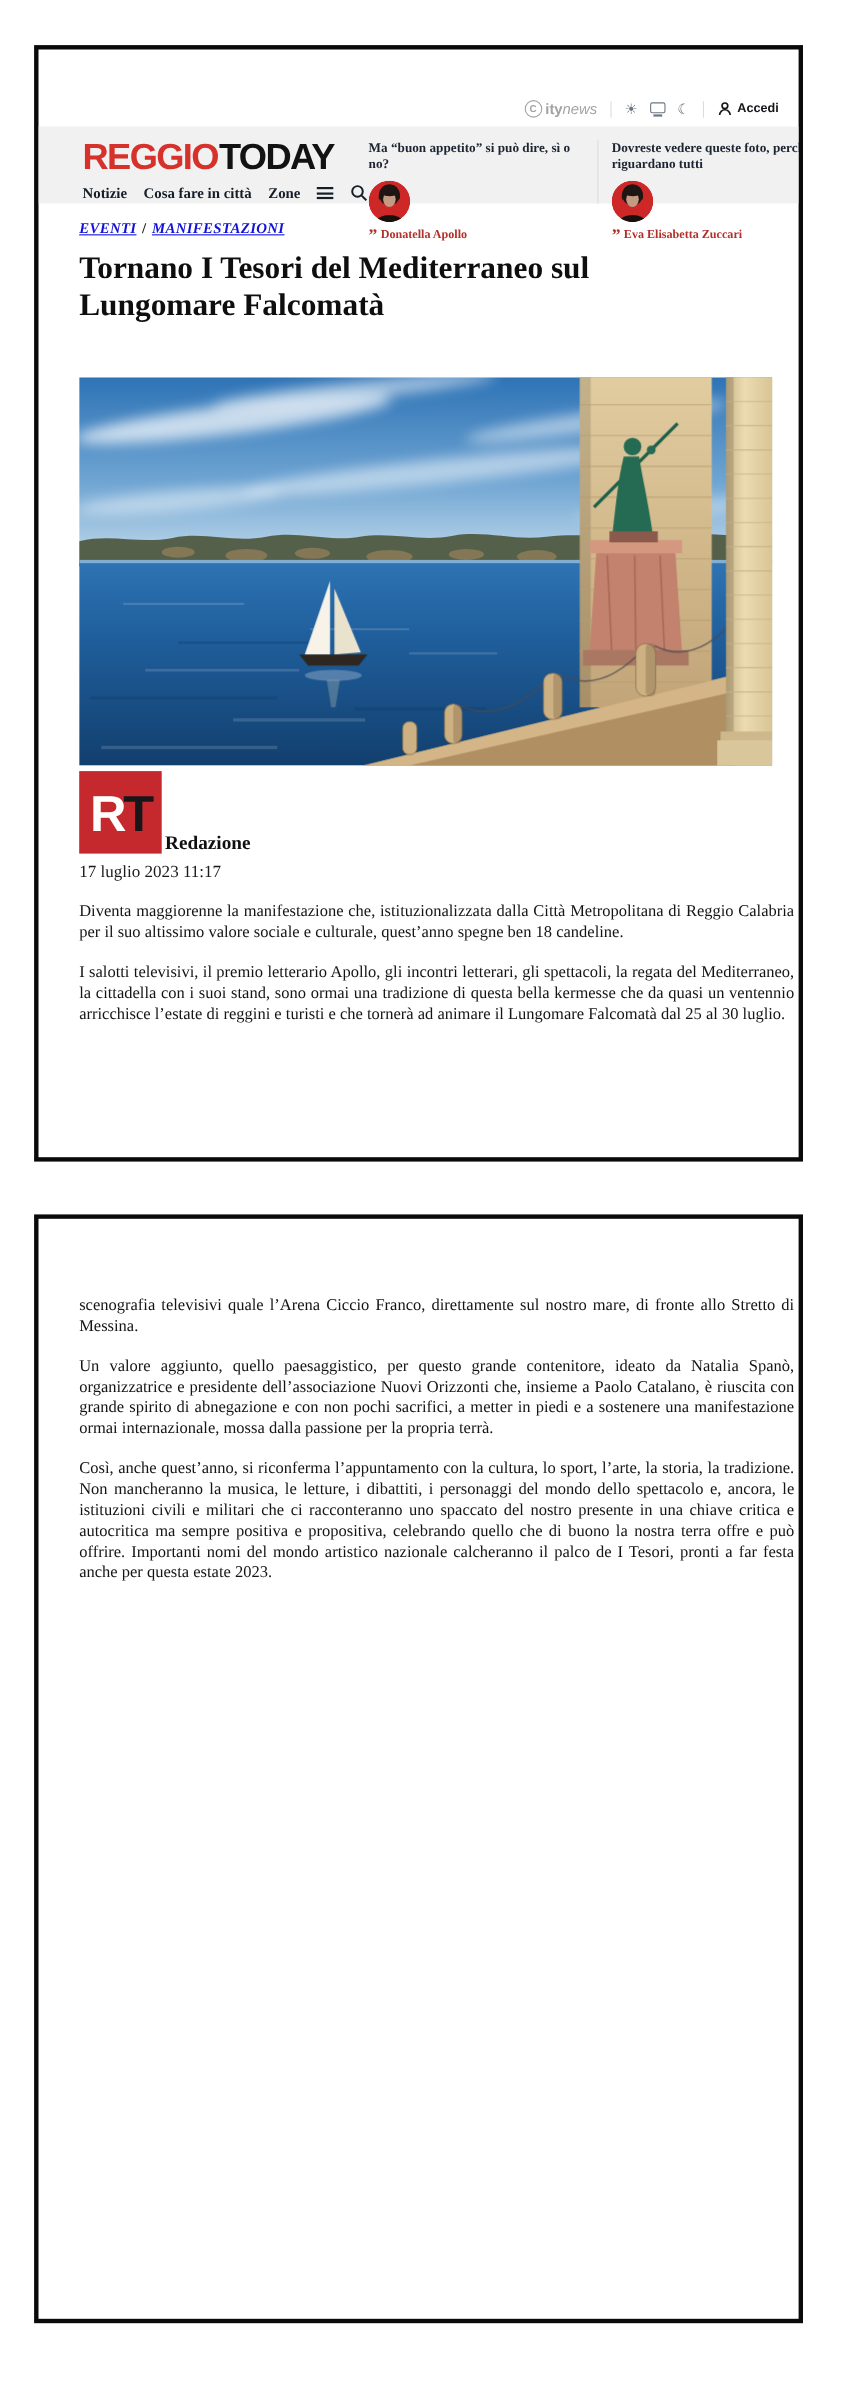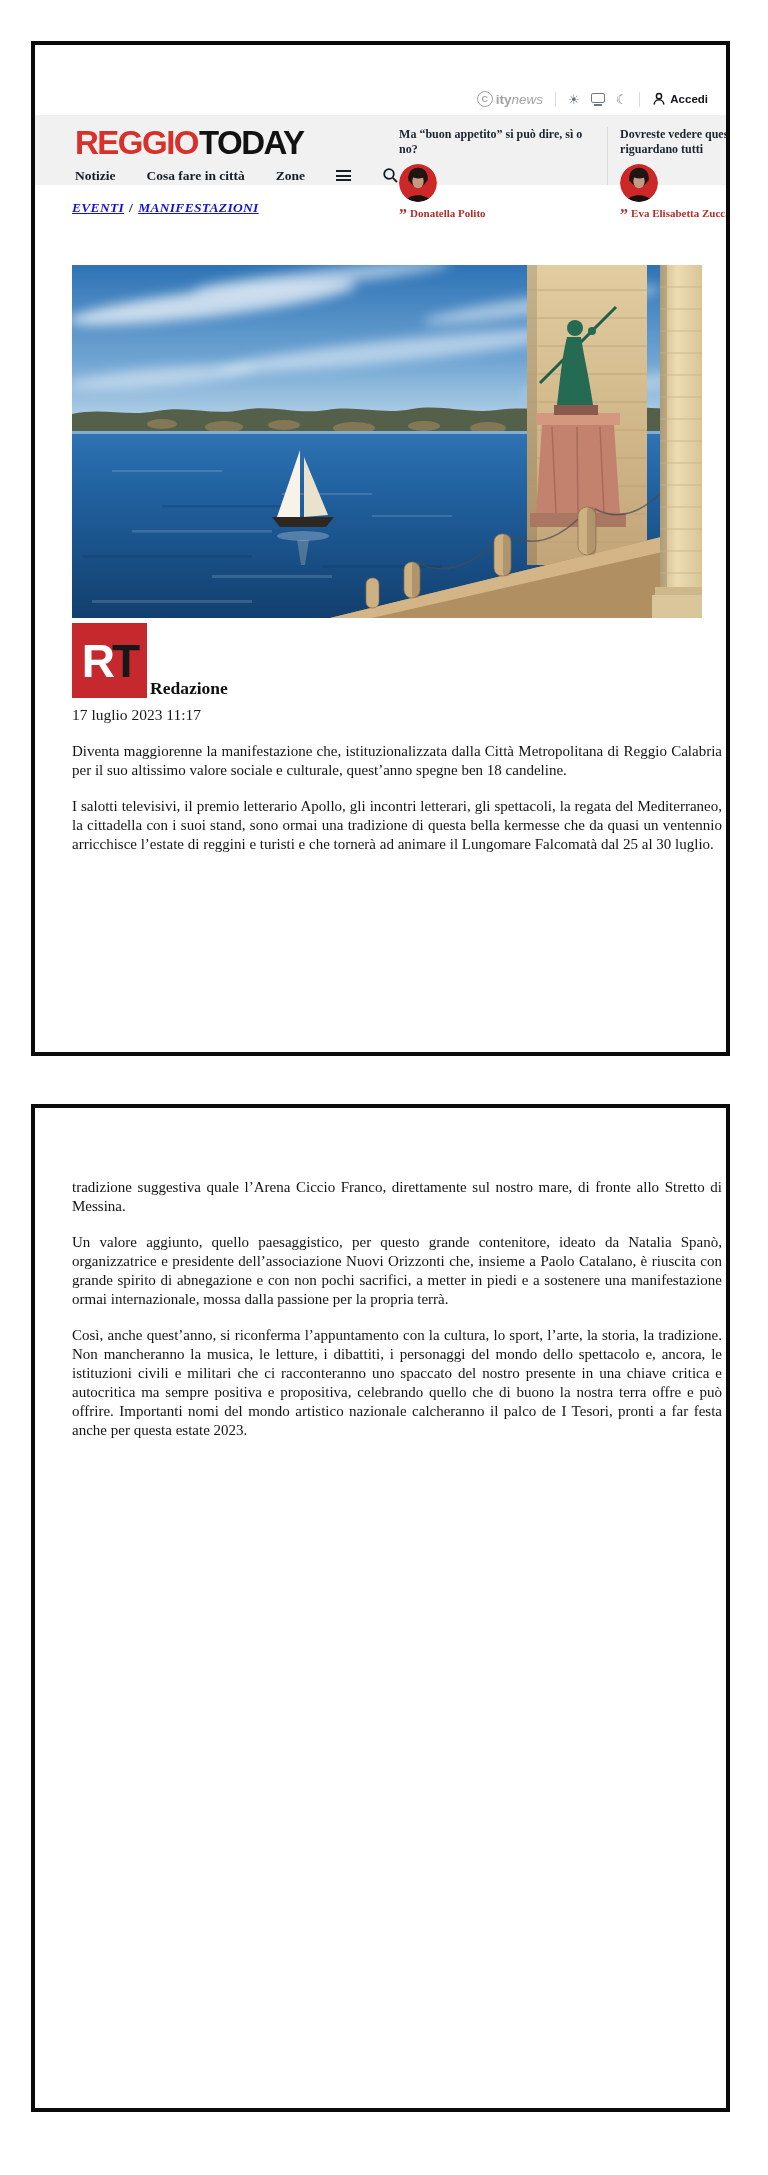--- a/index.html
+++ b/index.html
@@ -39,21 +39,21 @@
 
   
   .header-bar{
     margin-top:4px;height:70px;background:#f1f1f1;box-sizing:border-box;
     display:flex;justify-content:space-between;padding:11px 22px 0 40px;
   }
   .logo{font-family:"Liberation Sans",sans-serif;font-weight:800;
     font-size:33px;letter-spacing:-1.5px;line-height:1;cursor:pointer;white-space:nowrap;}
   .logo-red{color:#d6312b;}
   .logo-black{color:#121212;margin-left:1px;}
-  .nav{display:flex;align-items:center;gap:31px;margin-top:8px;
+  .nav{display:flex;align-items:center;gap:15px;margin-top:8px;
     font-size:13.5px;font-weight:bold;color:#141e28;}
   .nav .nav-item{cursor:pointer;white-space:nowrap;}
   .burger{display:inline-flex;flex-direction:column;gap:2.5px;cursor:pointer;}
   .burger i{width:15px;height:2px;background:#141e28;}
   .search-svg{cursor:pointer;display:block;}
 
   .header-cards{display:flex;padding-top:1px;}
   .card{width:196px;display:flex;flex-direction:column;}
   .card + .card{border-left:1px solid #dddddd;padding-left:12px;margin-left:12px;}
   .card-top{display:flex;gap:8px;flex-direction:column;}
@@ -154,21 +154,21 @@
                 <circle cx="20" cy="14" r="10" fill="#1f1512"></circle>
                 <ellipse cx="20" cy="18" rx="6" ry="7.5" fill="#c59a82"></ellipse>
                 <path d="M20,4 C12,4 9,11 10,19 L13,13 C16,16 26,16 28,12 L30,19 C31,11 28,4 20,4 Z" fill="#1f1512"></path>
                 <path d="M6,42 C7,30 33,30 34,42 Z" fill="#17100d"></path>
               </g>
             </svg>
           </div>
         </div>
         <div class="card-author">
           <span class="quote">”</span>
-          <span>Donatella Polito</span>
+          <span>Donatella Apollo</span>
         </div>
       </div>
 
       <div class="card">
         <div class="card-top">
           <div class="card-title">Dovreste vedere queste foto, perché ci riguardano tutti</div>
           <div class="avatar">
             <svg viewBox="0 0 40 40" width="38" height="38">
               <defs>
                   <clipPath id="avc2">
@@ -190,20 +190,21 @@
           <span>Eva Elisabetta Zuccari</span>
         </div>
       </div>
     </div>
   </div>
 
   <div class="breadcrumb">
     <a>EVENTI</a><span class="sep">/</span><a>MANIFESTAZIONI</a>
   </div>
 
+  <h1 class="title">Tornano I Tesori del Mediterraneo sul Lungomare Falcomatà</h1>
 
   <div class="photo">
     <svg viewBox="0 0 630 353" width="630" height="353" preserveAspectRatio="none">
       <defs>
         <linearGradient id="sky" x1="0" y1="0" x2="0" y2="1">
           <stop offset="0" stop-color="#2e73b6"></stop>
           <stop offset="0.55" stop-color="#6ea4d2"></stop>
           <stop offset="1" stop-color="#c3dbec"></stop>
         </linearGradient>
         <linearGradient id="sea" x1="0" y1="0" x2="0" y2="1">
@@ -359,17 +360,17 @@
   <div class="date">17 luglio 2023 11:17</div>
 
   <div class="paragraphs">
     <p>Diventa maggiorenne la manifestazione che, istituzionalizzata dalla Città Metropolitana di Reggio Calabria per il suo altissimo valore sociale e culturale, quest’anno spegne ben 18 candeline.</p>
     <p>I salotti televisivi, il premio letterario Apollo, gli incontri letterari, gli spettacoli, la regata del Mediterraneo, la cittadella con i suoi stand, sono ormai una tradizione di questa bella kermesse che da quasi un ventennio arricchisce l’estate di reggini e turisti e che tornerà ad animare il Lungomare Falcomatà dal 25 al 30 luglio.</p>
   </div>
 </div>
 
 <div class="frame frame2">
   <div class="paragraphs">
-    <p>tradizione suggestiva quale l’Arena Ciccio Franco, direttamente sul nostro mare, di fronte allo Stretto di Messina.</p>
+    <p>scenografia televisivi quale l’Arena Ciccio Franco, direttamente sul nostro mare, di fronte allo Stretto di Messina.</p>
     <p>Un valore aggiunto, quello paesaggistico, per questo grande contenitore, ideato da Natalia Spanò, organizzatrice e presidente dell’associazione Nuovi Orizzonti che, insieme a Paolo Catalano, è riuscita con grande spirito di abnegazione e con non pochi sacrifici, a metter in piedi e a sostenere una manifestazione ormai internazionale, mossa dalla passione per la propria terrà.</p>
     <p>Così, anche quest’anno, si riconferma l’appuntamento con la cultura, lo sport, l’arte, la storia, la tradizione. Non mancheranno la musica, le letture, i dibattiti, i personaggi del mondo dello spettacolo e, ancora, le istituzioni civili e militari che ci racconteranno uno spaccato del nostro presente in una chiave critica e autocritica ma sempre positiva e propositiva, celebrando quello che di buono la nostra terra offre e può offrire. Importanti nomi del mondo artistico nazionale calcheranno il palco de I Tesori, pronti a far festa anche per questa estate 2023.</p>
   </div>
 </div>
 
 </body></html>

